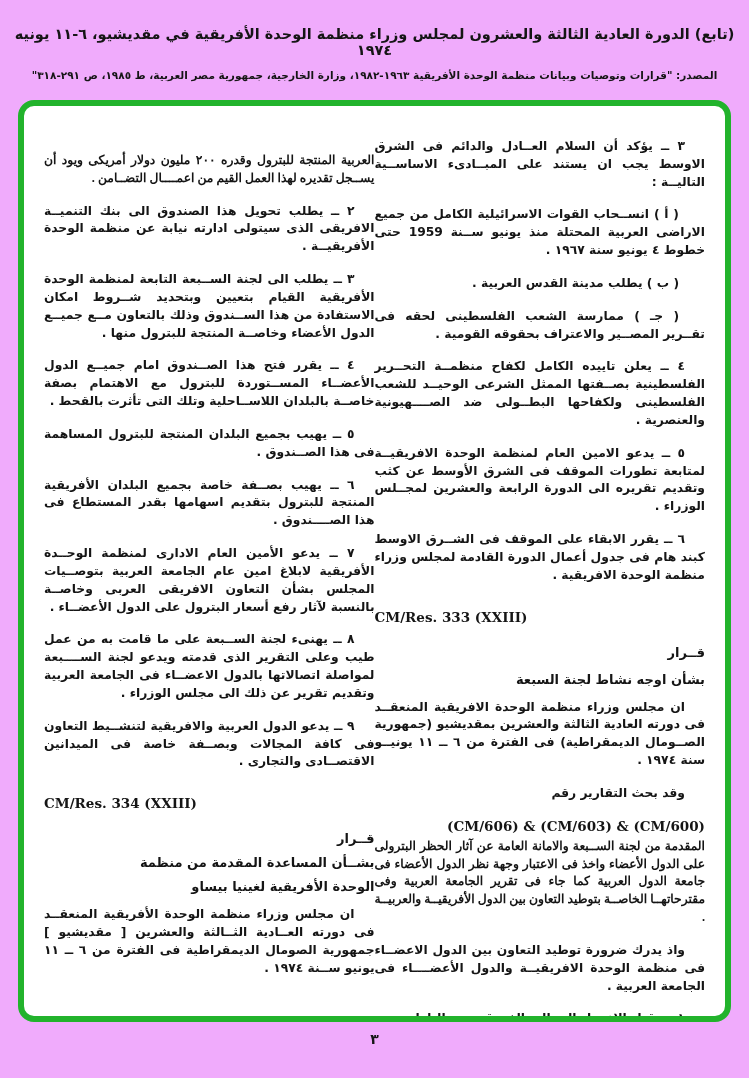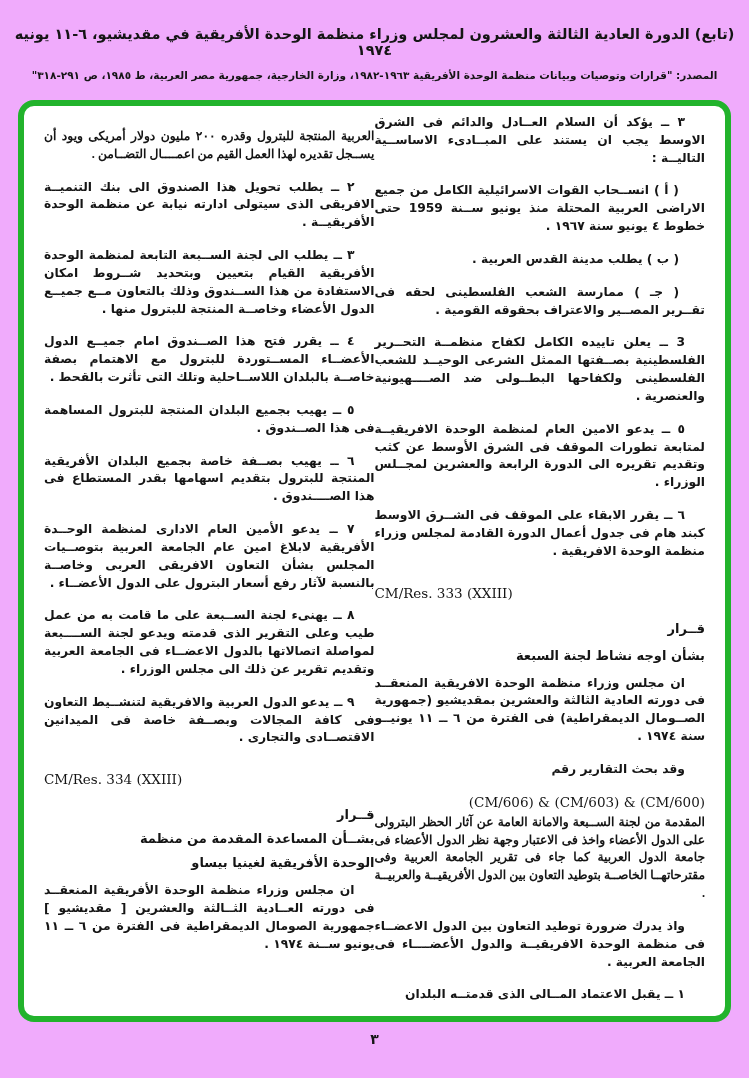--- a/index.html
+++ b/index.html
@@ -10,34 +10,34 @@
   .header{position:absolute;top:26px;left:12px;right:12px;text-align:center;direction:rtl;}
   .header-title{font-size:14.5px;font-weight:bold;letter-spacing:0;}
   .header-source{font-size:10.5px;font-weight:bold;margin-top:11px;}
   .frame{
     position:absolute;left:18px;top:100px;width:713px;height:922px;
     border:6px solid #22b32c;border-radius:16px;background:#fff;
     box-sizing:border-box;overflow:hidden;
   }
   .columns{
     display:flex;direction:rtl;
-    padding:8px 20px 0 20px;height:100%;box-sizing:border-box;
+    padding:32px 20px 0 20px;height:100%;box-sizing:border-box;
   }
   .col{flex:1;direction:rtl;min-width:0;}
   .col-left{padding-top:14px;}
   .p{
     font-size:12.3px;font-weight:bold;line-height:1.45;
     text-align:justify;margin:0 0 15px 0;text-indent:20px;
   }
   .p.noindent{text-indent:0;font-family:Liberation Serif, serif;}
   .p.sub{text-indent:26px;}
   .ref{
     direction:ltr;text-align:left;unicode-bidi:embed;
     font-family:"DejaVu Serif","Liberation Serif",serif;
-    font-weight:normal;font-size:13.5px;margin:24px 0 20px 0;
+    font-weight:bold;font-size:13.5px;margin:24px 0 20px 0;
   }
   .ref.tight{margin:2px 0 4px 12px;text-align:right;}
   .h-center{
     text-align:right;font-size:13px;font-weight:bold;margin:2px 0 12px 0;
   }
   .h-center.small-gap{margin-bottom:9px;}
   .page-number{
     position:absolute;top:1031px;left:0;right:0;text-align:center;
     font-size:14px;font-weight:bold;
   }
@@ -53,21 +53,21 @@
   </div>
 
   <div class="frame">
     <div class="columns">
 
       <div class="col col-right">
         <p class="p">٣ ــ يؤكد أن السلام العــادل والدائم فى الشرق الاوسط يجب ان يستند على المبــادىء الاساســية التاليــة :</p>
         <p class="p sub">( أ ) انســحاب القوات الاسرائيلية الكامل من جميع الاراضى العربية المحتلة منذ يونيو ســنة 1959 حتى خطوط ٤ يونيو سنة ١٩٦٧ .</p>
         <p class="p sub">( ب ) يطلب مدينة القدس العربية .</p>
         <p class="p sub">( جـ ) ممارسة الشعب الفلسطينى لحقه فى تقــرير المصــير والاعتراف بحقوقه القومية .</p>
-        <p class="p">3 ــ يعلن تاييده الكامل لكفاح منظمــة التحــرير الفلسطينية بصــفتها الممثل الشرعى الوحيــد للشعب الفلسطينى ولكفاحها البطــولى ضد الصــــهيونية والعنصرية .</p>
+        <p class="p">٤ ــ يعلن تاييده الكامل لكفاح منظمــة التحــرير الفلسطينية بصــفتها الممثل الشرعى الوحيــد للشعب الفلسطينى ولكفاحها البطــولى ضد الصــــهيونية والعنصرية .</p>
         <p class="p">٥ ــ يدعو الامين العام لمنظمة الوحدة الافريقيــة لمتابعة تطورات الموقف فى الشرق الأوسط عن كثب وتقديم تقريره الى الدورة الرابعة والعشرين لمجــلس الوزراء .</p>
         <p class="p">٦ ــ يقرر الابقاء على الموقف فى الشــرق الاوسط كبند هام فى جدول أعمال الدورة القادمة لمجلس وزراء منظمة الوحدة الافريقية .</p>
         <div class="ref">CM/Res. 333 (XXIII)</div>
         <div class="h-center">قــرار</div>
         <div class="h-center">بشأن اوجه نشاط لجنة السبعة</div>
         <p class="p">ان مجلس وزراء منظمة الوحدة الافريقية المنعقــد فى دورته العادية الثالثة والعشرين بمقديشيو (جمهورية الصــومال الديمقراطية) فى الفترة من ٦ ــ ١١ يونيــو سنة ١٩٧٤ .</p>
         <p class="p">وقد بحث التقارير رقم</p>
         <div class="ref tight">(CM/606) &amp; (CM/603) &amp; (CM/600)</div>
         <p class="p noindent">المقدمة من لجنة الســبعة والامانة العامة عن آثار الحظر البترولى على الدول الأعضاء واخذ فى الاعتبار وجهة نظر الدول الأعضاء فى جامعة الدول العربية كما جاء فى تقرير الجامعة العربية وفى مقترحاتهــا الخاصــة بتوطيد التعاون بين الدول الأفريقيــة والعربيــة .</p>
         <p class="p">واذ يدرك ضرورة توطيد التعاون بين الدول الاعضــاء فى منظمة الوحدة الافريقيــة والدول الأعضــــاء فى الجامعة العربية .</p>

